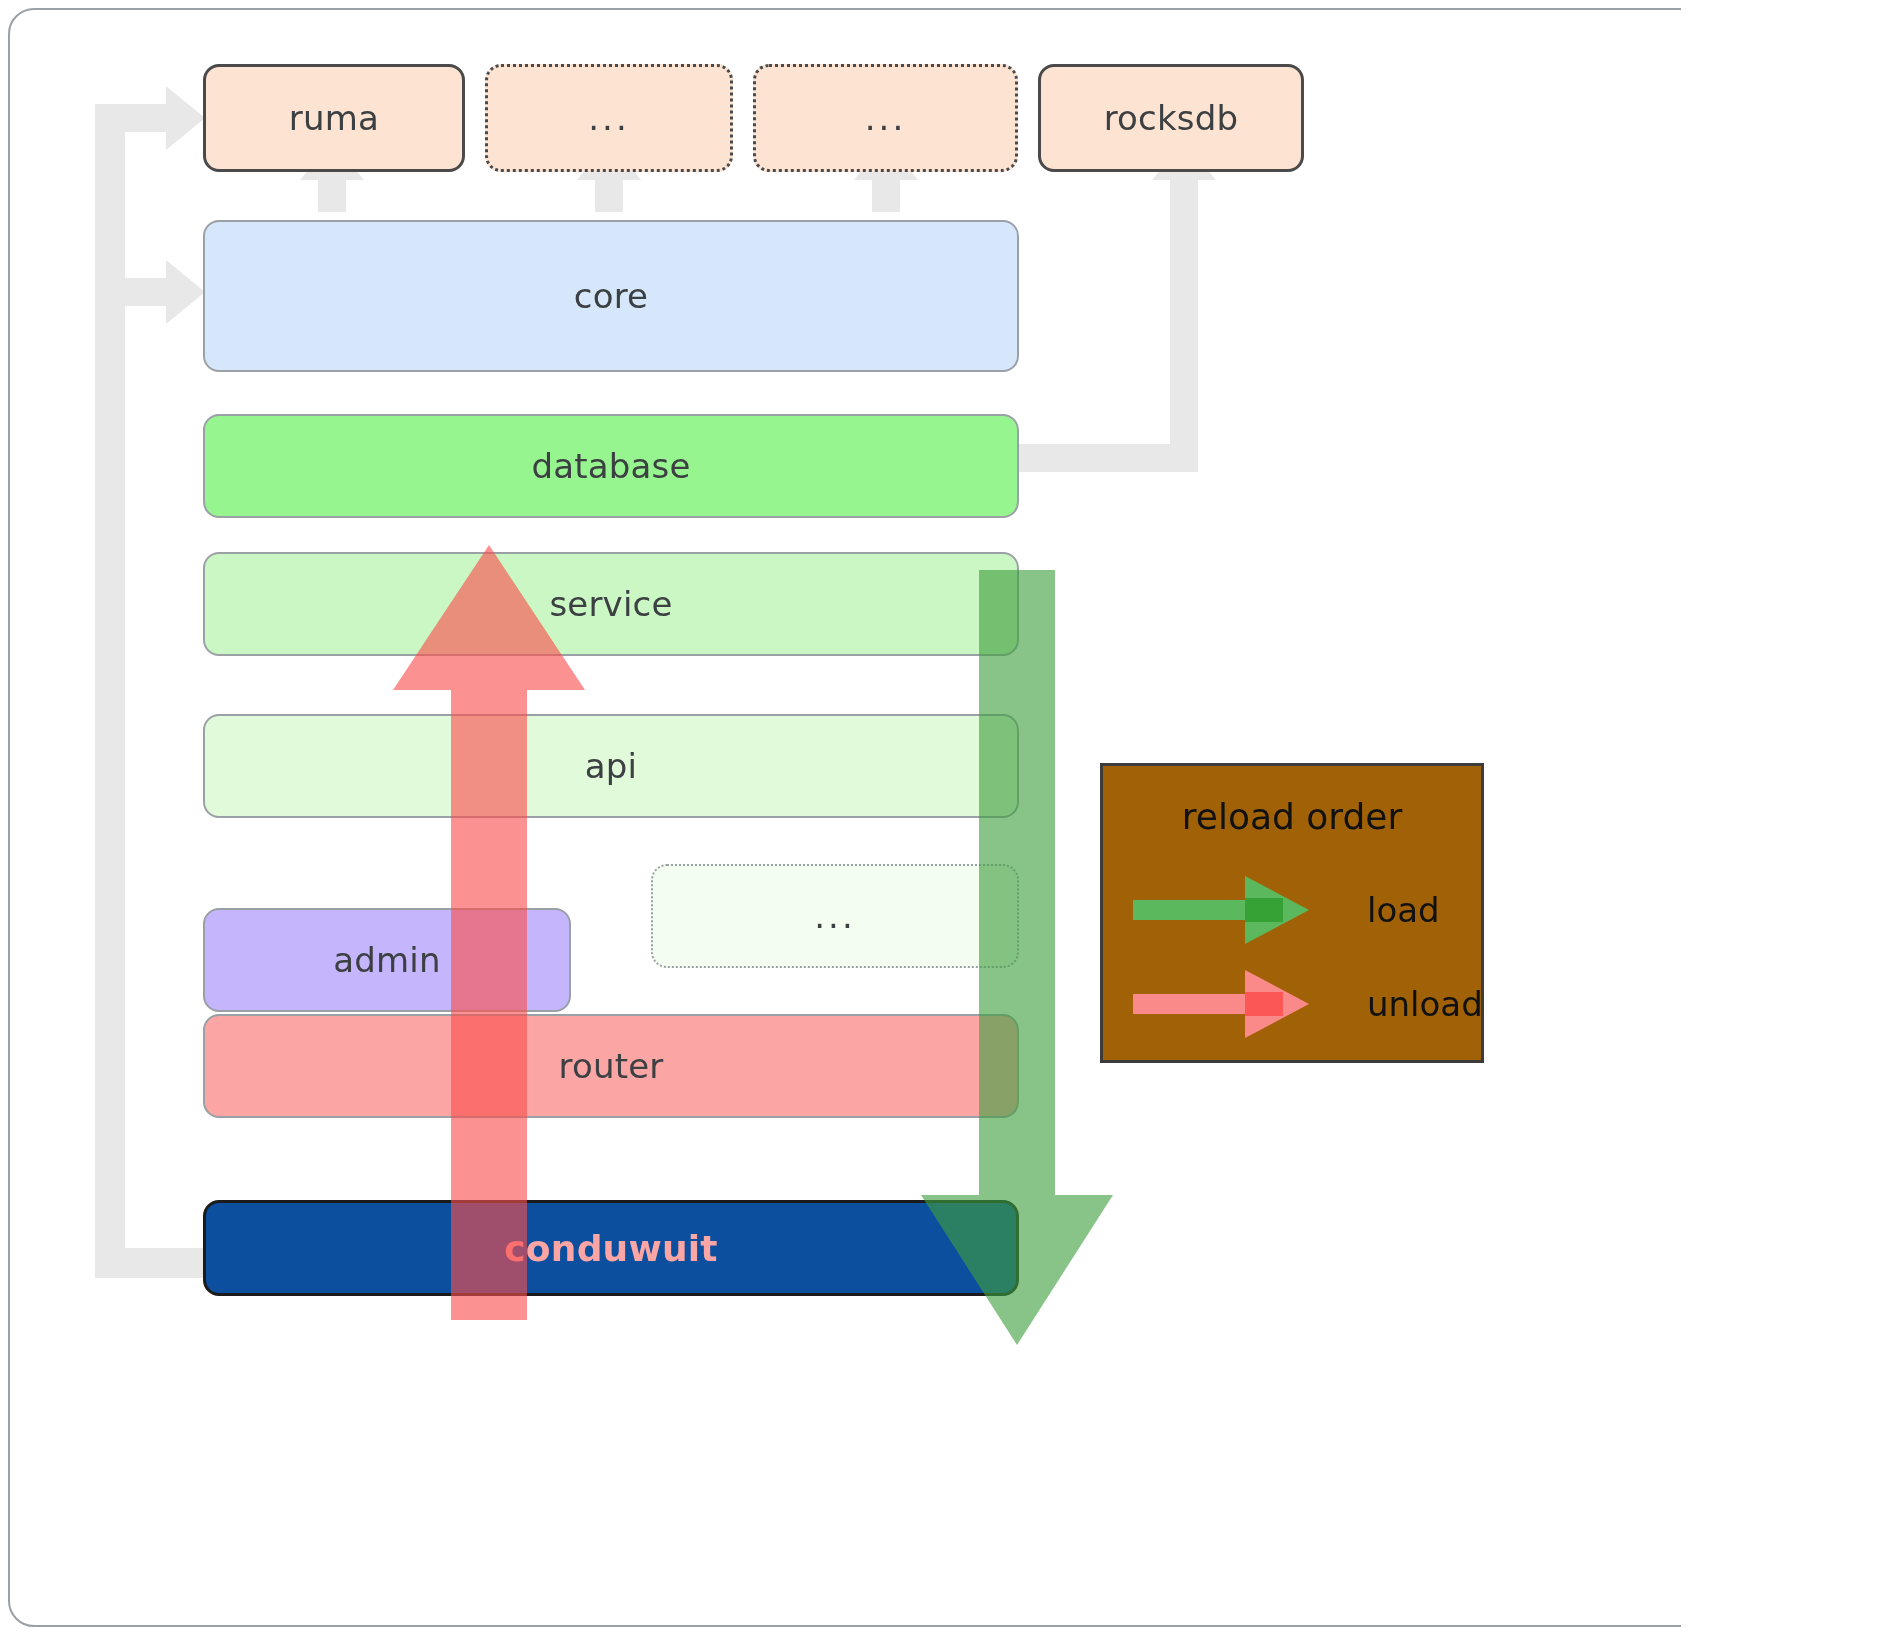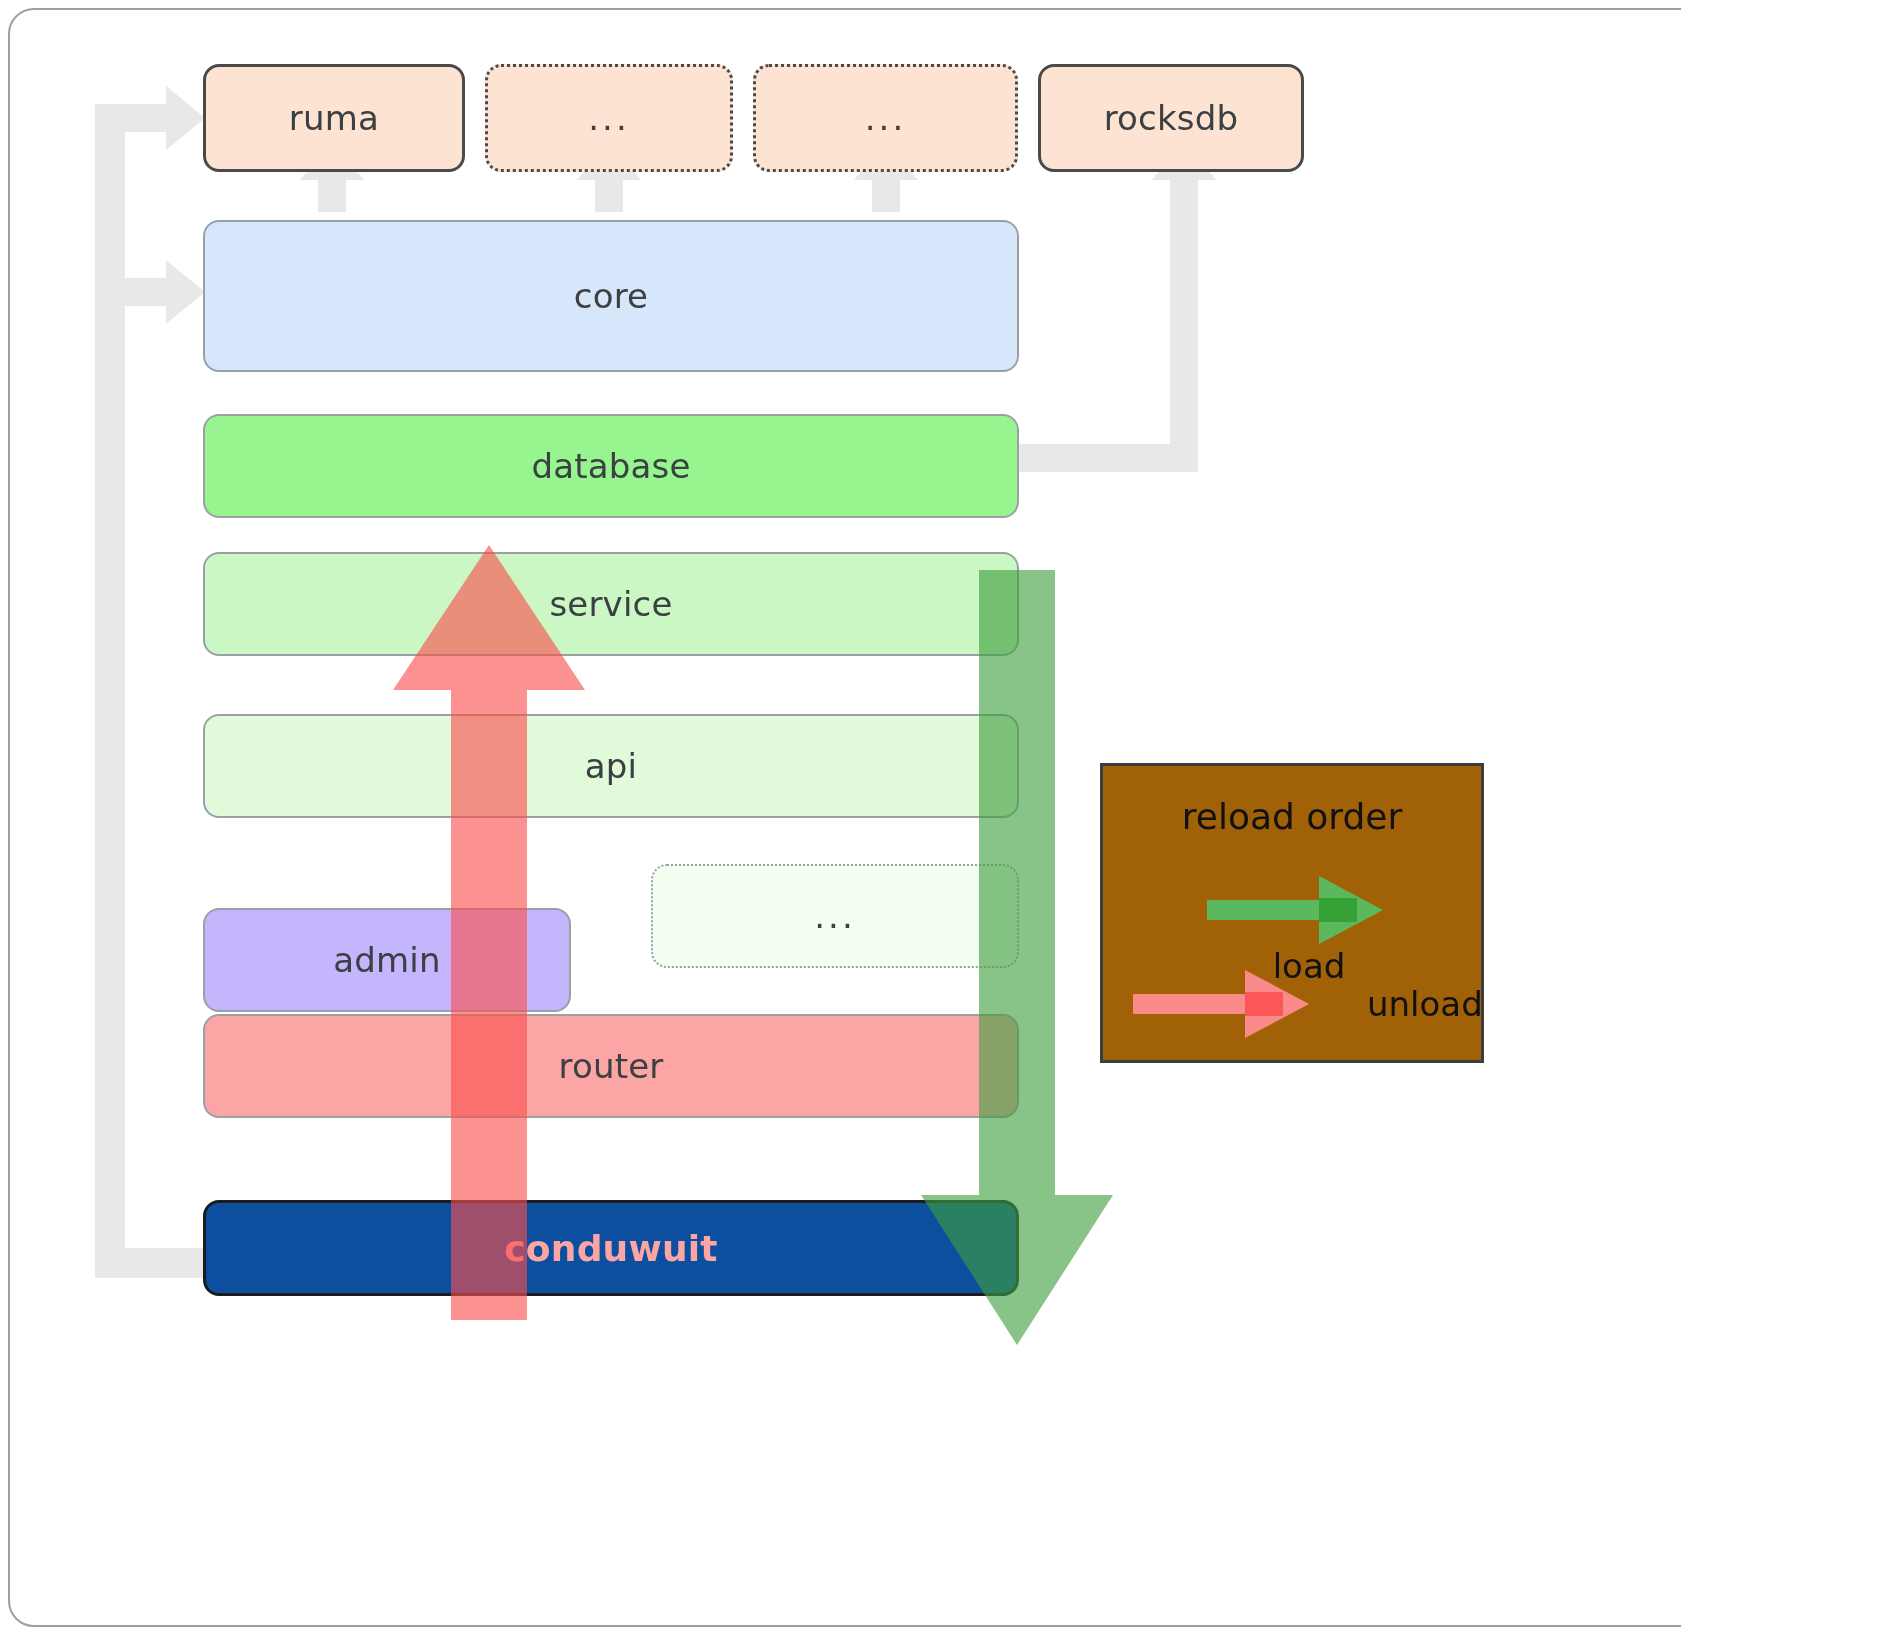--- a/index.html
+++ b/index.html
@@ -136,21 +136,21 @@
     color: #111111;
   }
   .legend-row {
     position: absolute;
     left: 0;
     width: 100%;
     height: 72px;
     display: flex;
     align-items: center;
   }
-  .legend-row.row-load   { top: 108px; flex-direction: column; }
+  .legend-row.row-load   { top: 108px; }
   .legend-row.row-unload { top: 202px; }
   .legend-arrow {
     width: 200px;
     height: 72px;
     margin-left: 30px;
     flex: none;
   }
   .legend-label {
     font-size: 34px;
     color: #111111;

